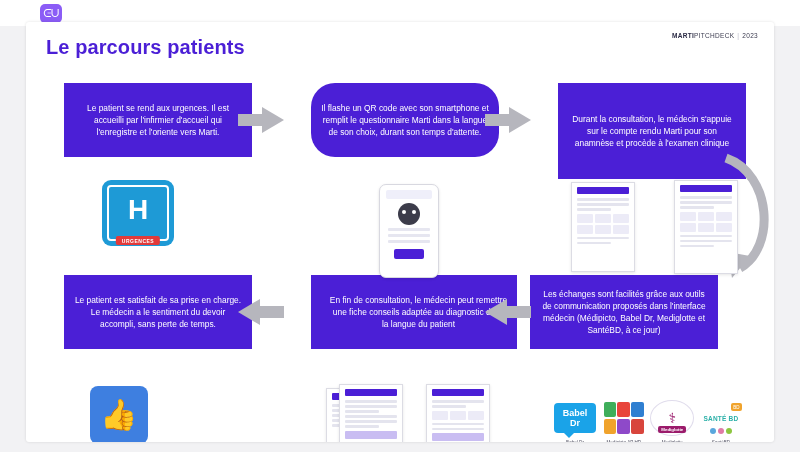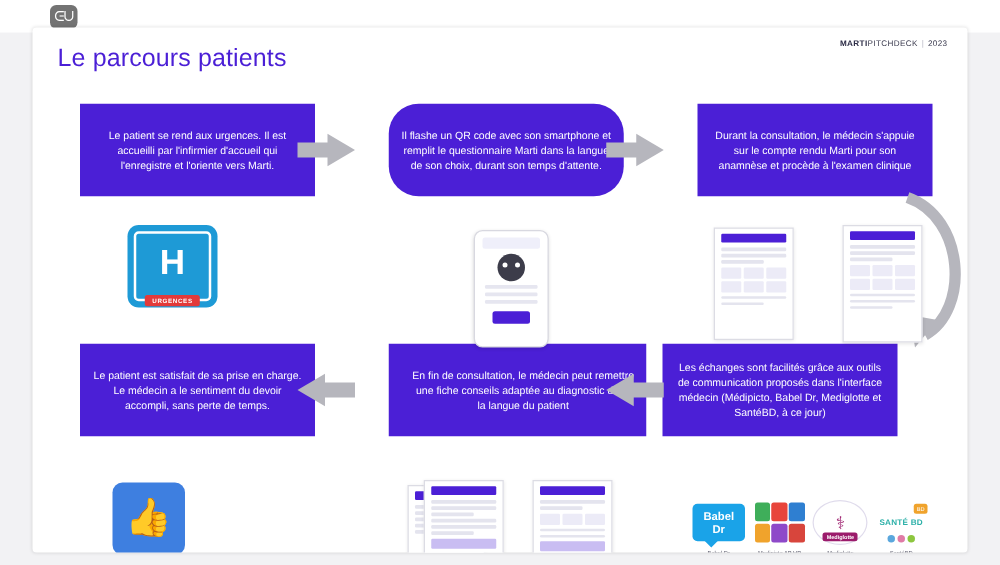--- a/index.html
+++ b/index.html
@@ -23,21 +23,21 @@
   .topbar {
     position: absolute;
     left: 0; top: 0;
     width: 800px; height: 26px;
     background: #ffffff;
   }
   .logo-badge {
     position: absolute;
     left: 40px; top: 4px;
     width: 22px; height: 19px;
-    background: #737373;
+    background: #8b5cf6;
     border-radius: 5px;
     display: flex;
     align-items: center;
     justify-content: center;
     color: #ffffff;
     font-size: 11px;
     letter-spacing: -0.5px;
   }
   .card {
     position: absolute;
@@ -45,21 +45,21 @@
     width: 748px; height: 420px;
     background: #ffffff;
     border-radius: 3px;
     box-shadow: 0 0 3px rgba(0,0,0,0.12);
     overflow: hidden;
   }
   .page-title {
     position: absolute;
     left: 20px; top: 14px;
     font-size: 20px;
-    font-weight: normal;
+    font-weight: bold;
     color: #4b1fd6;
     letter-spacing: 0.1px;
     text-align: center;
   }
   .meta {
     position: absolute;
     right: 16px; top: 10px;
     font-size: 6.5px;
     color: #3b3b4f;
     letter-spacing: 0.3px;
@@ -79,21 +79,21 @@
     box-sizing: border-box;
     display: flex;
     align-items: center;
     justify-content: center;
     margin-left: 20px;
   }
   .box span { display: block; }
 
   .box1 { left: 18px;  top: 61px;  width: 188px; height: 74px; }
   .box2 { left: 265px; top: 61px;  width: 188px; height: 74px; border-radius: 24px; }
-  .box3 { left: 512px; top: 61px;  width: 188px; height: 74px; }
+  .box3 { left: 512px; top: 61px;  width: 188px; height: 96px; }
   .box4 { left: 484px; top: 253px; width: 188px; height: 74px; }
   .box5 { left: 265px; top: 253px; width: 206px; height: 74px; padding-left: 18px; }
   .box6 { left: 18px;  top: 253px; width: 188px; height: 74px; }
 
   
   .arrow {
     position: absolute;
     width: 0; height: 0;
   }
   .arrow-r {

